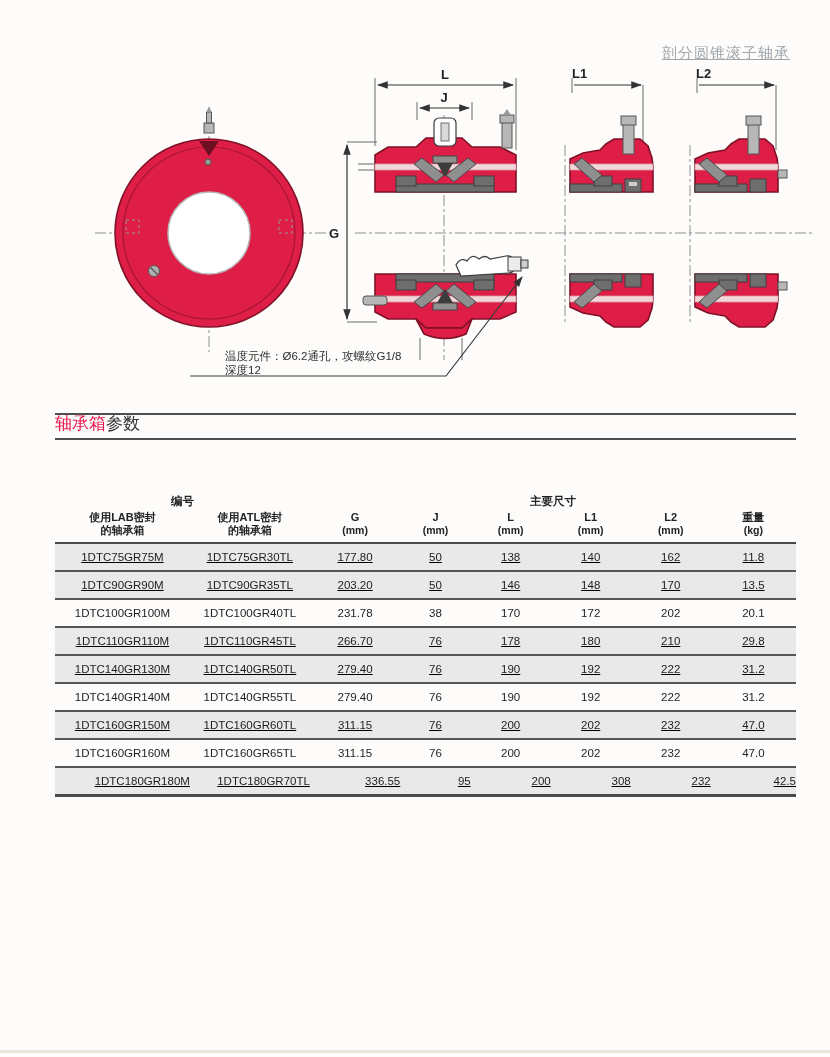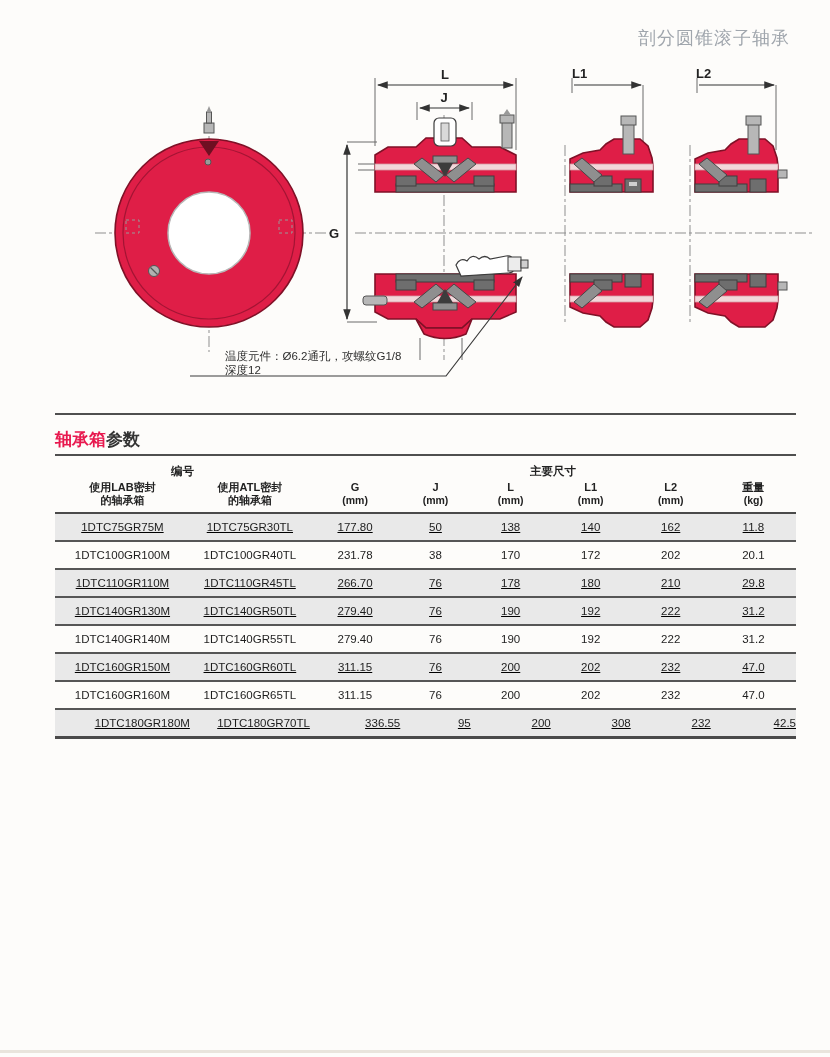--- a/index.html
+++ b/index.html
@@ -4,44 +4,44 @@
 <style>
   :root{
     --accent-red:#e8184e; --housing-red:#df1e47; --housing-dark:#7f1127;
     --bearing-gray:#8f8f8f; --stripe:#e9e9e9; --rule:#4f4f4f; --muted:#a0a6ad;
   }
   *{box-sizing:border-box;margin:0;padding:0}
   html,body{background:#ffffff}
   body{font-family:"Liberation Sans",sans-serif;}
   .page{position:relative;width:830px;height:1057px;background:#fdfcfa;overflow:hidden;margin:0 auto;}
 
-  .doc-type{position:absolute;top:26px;right:40px;font-size:18px;letter-spacing:1px;color:var(--muted);}
+  .doc-type{position:absolute;top:44px;right:40px;font-size:15px;letter-spacing:1px;color:var(--muted);text-decoration:underline;}
 
   .drawing-svg{position:absolute;top:60px;left:0;width:830px;height:340px;}
   .housing{fill:var(--housing-red);stroke:var(--housing-dark);stroke-width:1.6}
   .rim{fill:none;stroke:rgba(90,8,28,.45);stroke-width:1.2}
   .gray1{fill:var(--bearing-gray);stroke:#474747;stroke-width:1}
   .gray2{fill:#6e6e6e;stroke:#3f3f3f;stroke-width:1}
   .graylight{fill:#b7b7b7;stroke:#555;stroke-width:1}
   .whitepart{fill:#ffffff;stroke:#3c3c3c;stroke-width:1.2}
   .darkpart{fill:#3c3c3c;stroke:none}
   .shaftband{fill:#f2d7da;stroke:#d898a2;stroke-width:.8}
   .dim{stroke:#333;stroke-width:1.2;fill:none}
   .thin{stroke:#6a6a6a;stroke-width:1;fill:none}
   .lead{stroke:#3a3a3a;stroke-width:1.2;fill:none}
   .cdash{stroke:#8f8f8f;stroke-width:1;fill:none;stroke-dasharray:11 3 3 3}
   .sdash{stroke:#999;stroke-width:1;fill:none;stroke-dasharray:3 3}
   .dimtext{font:700 13px "Liberation Sans",sans-serif;fill:#222}
   .notetext{font:11.5px "Liberation Sans",sans-serif;fill:#2e2e2e}
 
   .table-section{position:absolute;top:413px;left:55px;width:741px;}
   .section-title{border-top:2px solid var(--rule);border-bottom:2px solid var(--rule);
-    padding:16px 0 5px;font-size:17px;font-weight:700;color:#333;line-height:18px;}
+    padding:0 0 5px;font-size:17px;font-weight:400;color:#333;line-height:18px;}
   .section-title .t-red{color:var(--accent-red);}
-  table{width:100%;border-collapse:collapse;table-layout:fixed;}
+  table{width:100%;border-collapse:collapse;table-layout:fixed;margin-top:46px;}
   thead th{font-weight:700;color:#222;vertical-align:bottom;}
   tr.group-row th{font-size:11.5px;padding:8px 0 1px;text-align:center;}
   tr.cols-row th{font-size:11px;padding:1px 0 5px;border-bottom:2px solid #4a4a4a;line-height:13px;}
   tr.cols-row .cn{font-size:11px}
   tr.cols-row .cu{font-size:10.5px}
   tbody td{font-size:11.5px;color:#1d1d1d;text-align:center;height:28px;border-bottom:2px solid #565656;}
   tbody tr.stripe{background:var(--stripe);text-decoration:underline;}
   tbody tr:last-child td{border-bottom:3px solid #4a4a4a;text-align:right;}
 
   .bottom-strip{position:absolute;left:0;bottom:4px;width:100%;height:3px;background:#e9e4dc;}
@@ -249,20 +249,30 @@
           <tr class="stripe">
             <td>1DTC75GR75M</td>
             <td>1DTC75GR30TL</td>
             <td>177.80</td>
             <td>50</td>
             <td>138</td>
             <td>140</td>
             <td>162</td>
             <td>11.8</td>
           </tr>
+          <tr class="stripe">
+            <td>1DTC90GR90M</td>
+            <td>1DTC90GR35TL</td>
+            <td>203.20</td>
+            <td>50</td>
+            <td>146</td>
+            <td>148</td>
+            <td>170</td>
+            <td>13.5</td>
+          </tr>
           <tr>
             <td>1DTC100GR100M</td>
             <td>1DTC100GR40TL</td>
             <td>231.78</td>
             <td>38</td>
             <td>170</td>
             <td>172</td>
             <td>202</td>
             <td>20.1</td>
           </tr>

